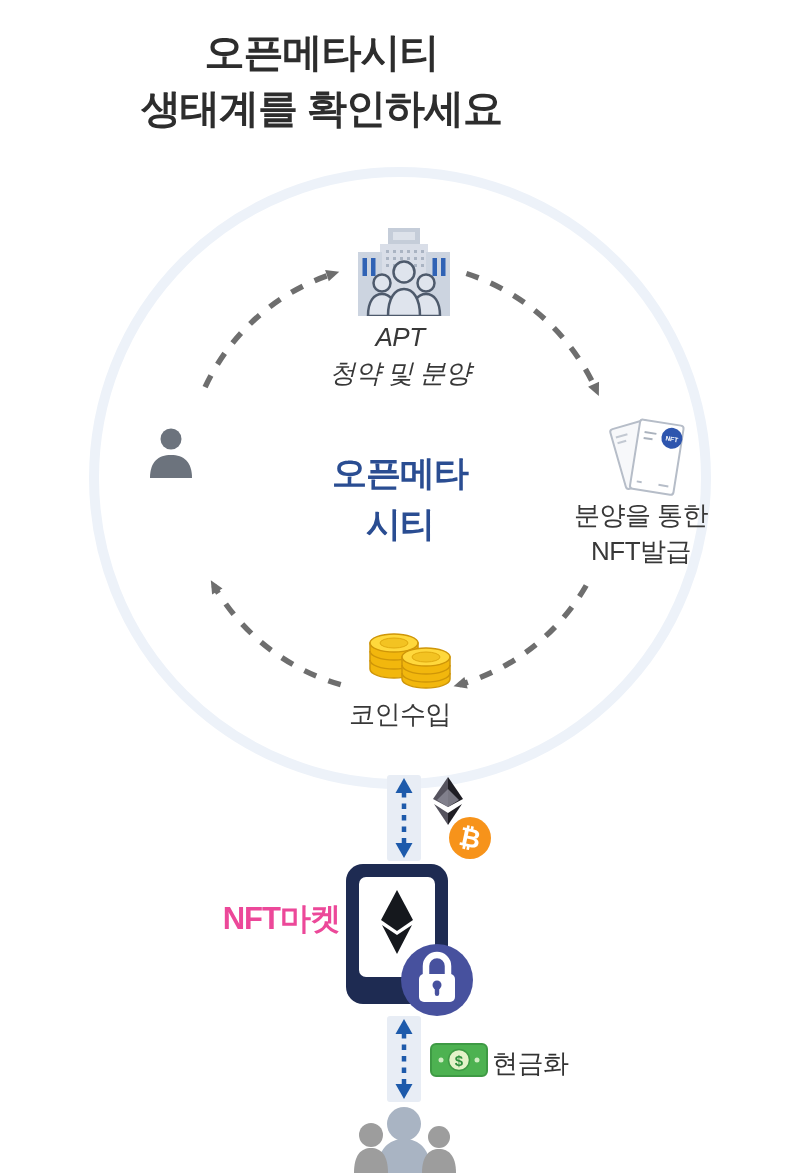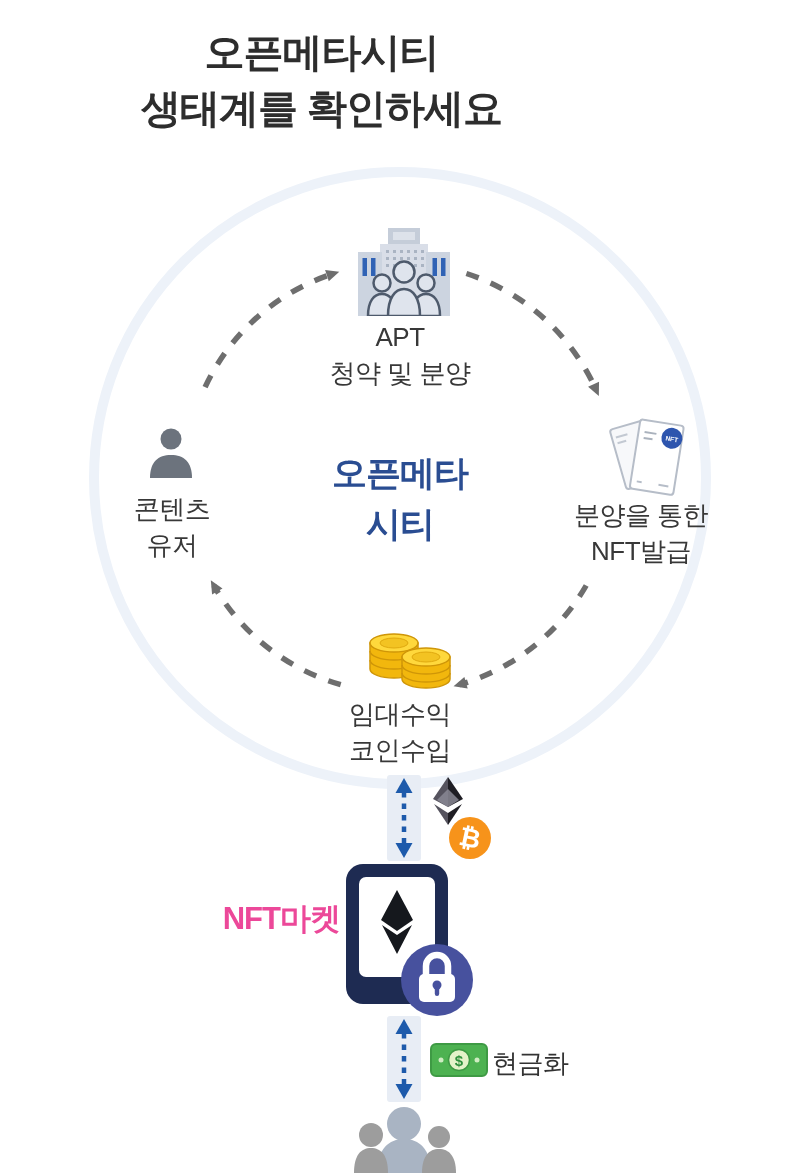--- a/index.html
+++ b/index.html
@@ -86,35 +86,31 @@
     <g stroke="#4e5a6c" stroke-width="2.5" fill="#dfe4ed">
       <circle cx="30" cy="55" r="8.5"></circle>
       <path d="M16,88 c0,-15 6,-22 14,-22 c8,0 14,7 14,22 z"></path>
       <circle cx="74" cy="55" r="8.5"></circle>
       <path d="M60,88 c0,-15 6,-22 14,-22 c8,0 14,7 14,22 z"></path>
       <circle cx="52" cy="44" r="10.5"></circle>
       <path d="M36,88 c0,-18 7,-27 16,-27 c9,0 16,9 16,27 z"></path>
     </g>
   </svg>
 
-  <div class="abs node-label" style="left:300px;top:320px;width:200px;">
+  <div class="abs node-label" style="left:300px;top:320px;width:200px;font-style:italic;">
     <div>APT</div>
     <div>청약 및 분양</div>
   </div>
 
   <svg class="abs" style="left:145px;top:428px;" width="52" height="50" viewBox="0 0 52 50">
     <g fill="#6c737d">
       <circle cx="26" cy="11" r="10.5"></circle>
       <path d="M5,50 c0,-16 8,-23 21,-23 c13,0 21,7 21,23 z"></path>
     </g>
   </svg>
-  <div class="abs node-label" style="left:87px;top:492px;width:170px;">
-    <div>콘텐츠</div>
-    <div>유저</div>
-  </div>
 
   <div class="abs center-label" style="left:250px;top:448px;width:300px;">
     <div>오픈메타</div>
     <div>시티</div>
   </div>
 
   <svg class="abs" style="left:600px;top:412px;" width="90" height="95" viewBox="0 0 90 95">
     <g transform="rotate(-16 35 45)">
       <rect x="18" y="12" width="38" height="62" rx="3" fill="#f7f8fa" stroke="#b6bdc8" stroke-width="2"></rect>
       <path d="M22,21 h12 M22,27 h9" stroke="#c3c9d2" stroke-width="2" fill="none"></path>
@@ -140,21 +136,20 @@
       <ellipse cx="32" cy="14" rx="14" ry="5" fill="#f3c322" stroke="#e0a90f" stroke-width="1"></ellipse>
     </g>
     <g>
       <path d="M40,28 v22 a24,9 0 0 0 48,0 v-22 z" fill="#f2b70d" stroke="#cf9608" stroke-width="1.5"></path>
       <path d="M40,36 a24,9 0 0 0 48,0 M40,44 a24,9 0 0 0 48,0" fill="none" stroke="#cf9608" stroke-width="1.5"></path>
       <ellipse cx="64" cy="28" rx="24" ry="9" fill="#ffd83c" stroke="#cf9608" stroke-width="1.5"></ellipse>
       <ellipse cx="64" cy="28" rx="14" ry="5" fill="#f3c322" stroke="#e0a90f" stroke-width="1"></ellipse>
     </g>
   </svg>
   <div class="abs node-label" style="left:300px;top:697px;width:200px;">
-    <div>임대수익</div>
     <div>코인수입</div>
   </div>
 
   <svg class="abs" style="left:387px;top:775px;" width="34" height="86" viewBox="0 0 34 86">
     <rect x="0" y="0" width="34" height="86" rx="3" fill="#e8edf5"></rect>
     <line x1="17" y1="17" x2="17" y2="69" stroke="#1d5aab" stroke-width="4.5" stroke-dasharray="5.5 6"></line>
     <polygon points="17,3 8.5,18 25.5,18" fill="#1d5aab"></polygon>
     <polygon points="17,83 8.5,68 25.5,68" fill="#1d5aab"></polygon>
   </svg>
 

